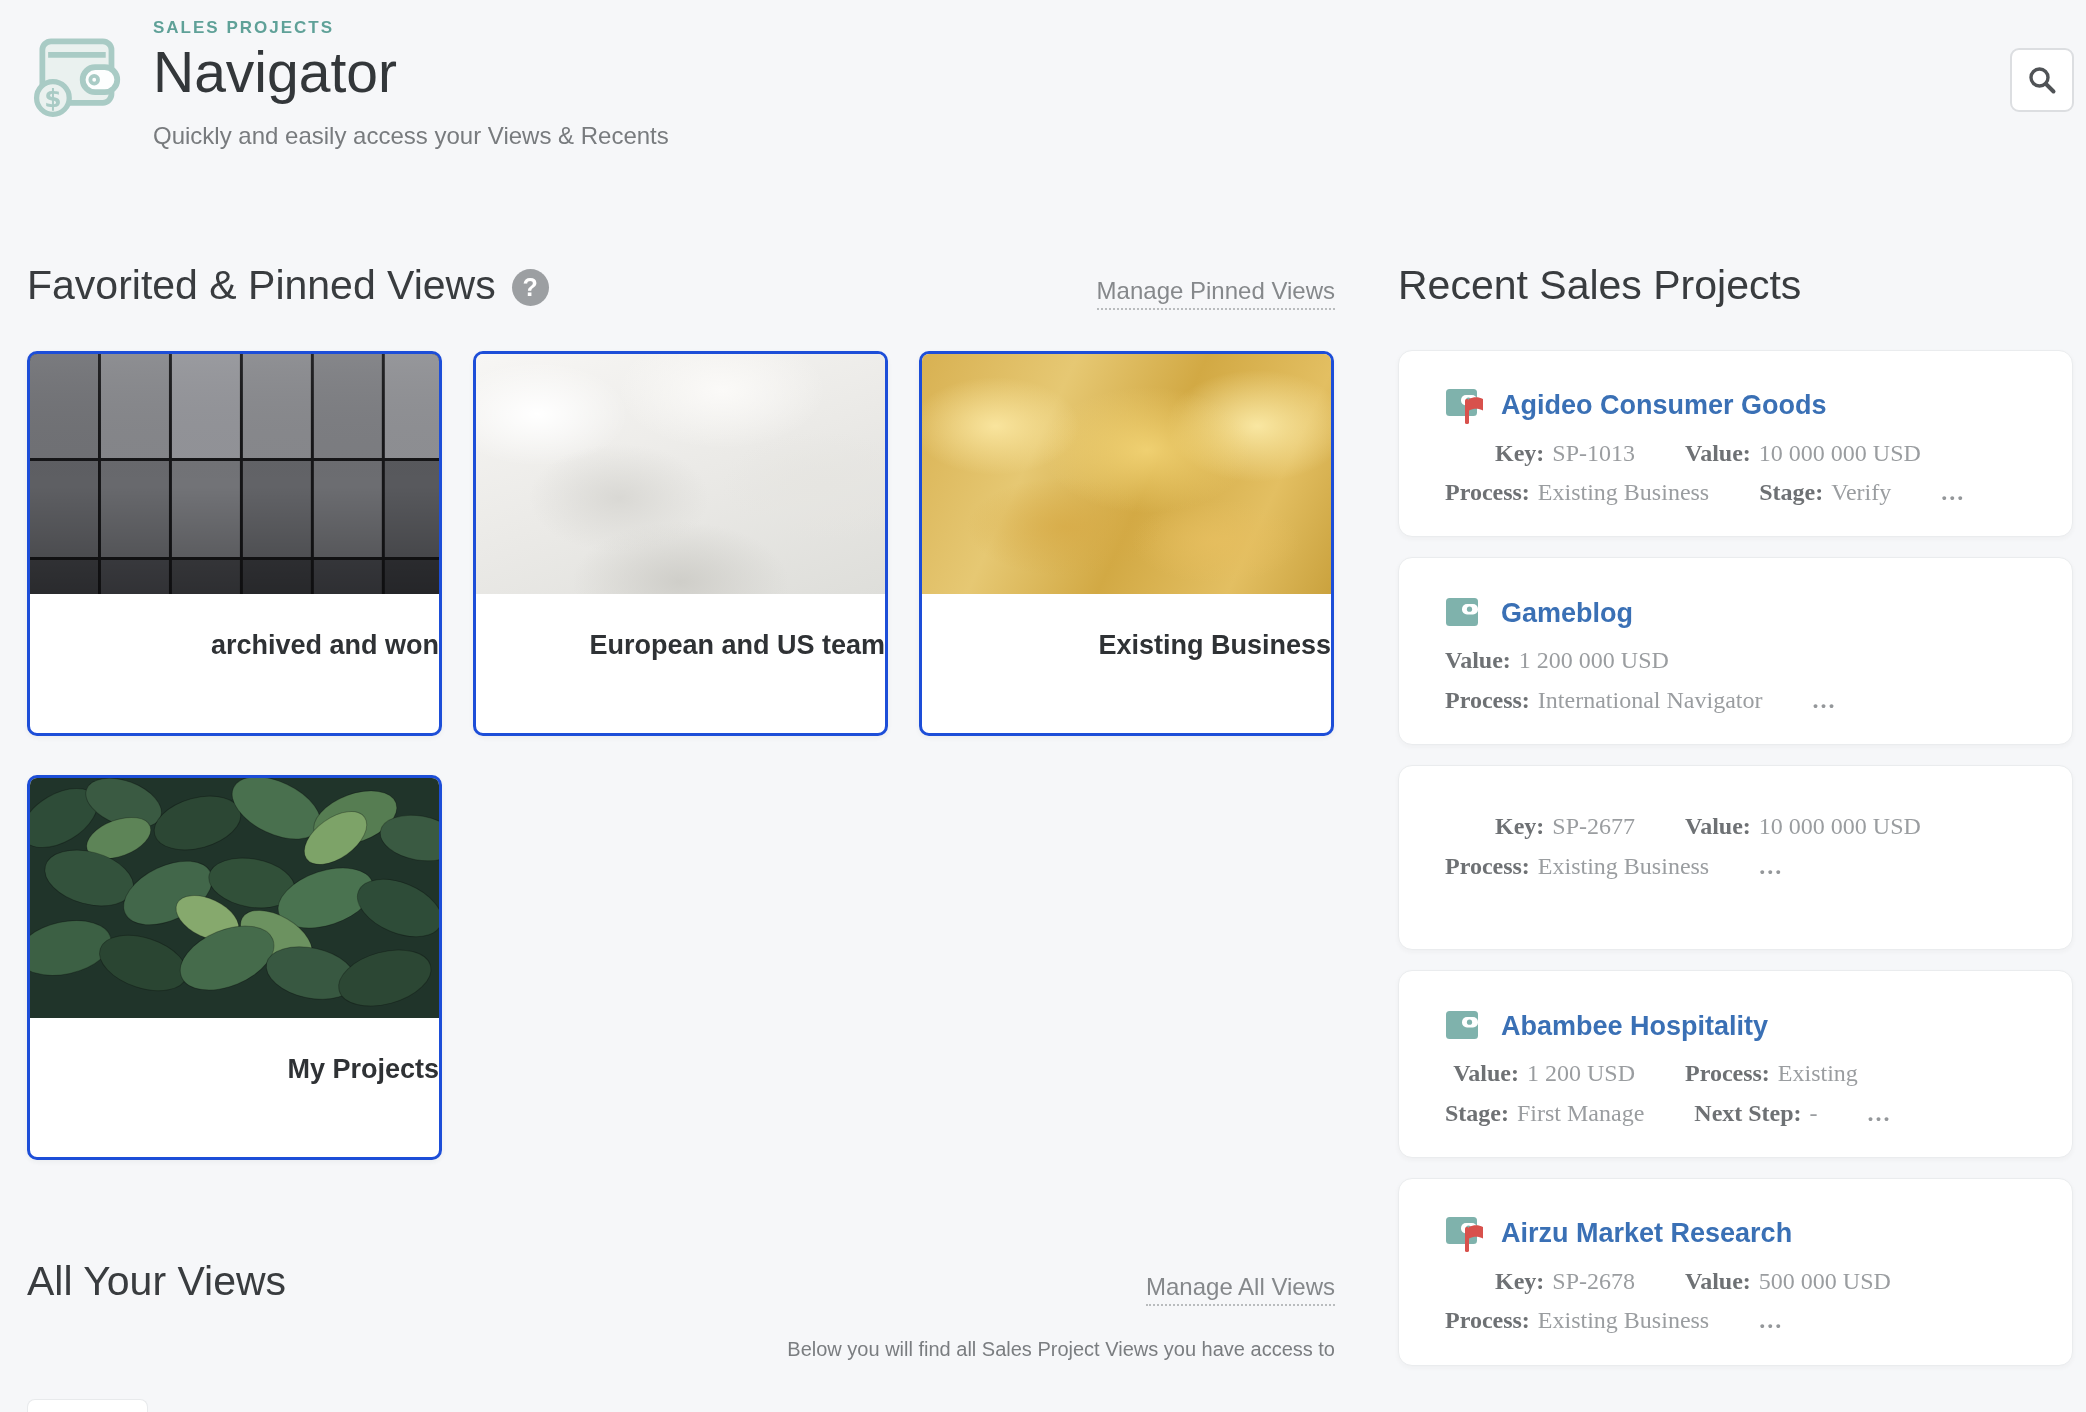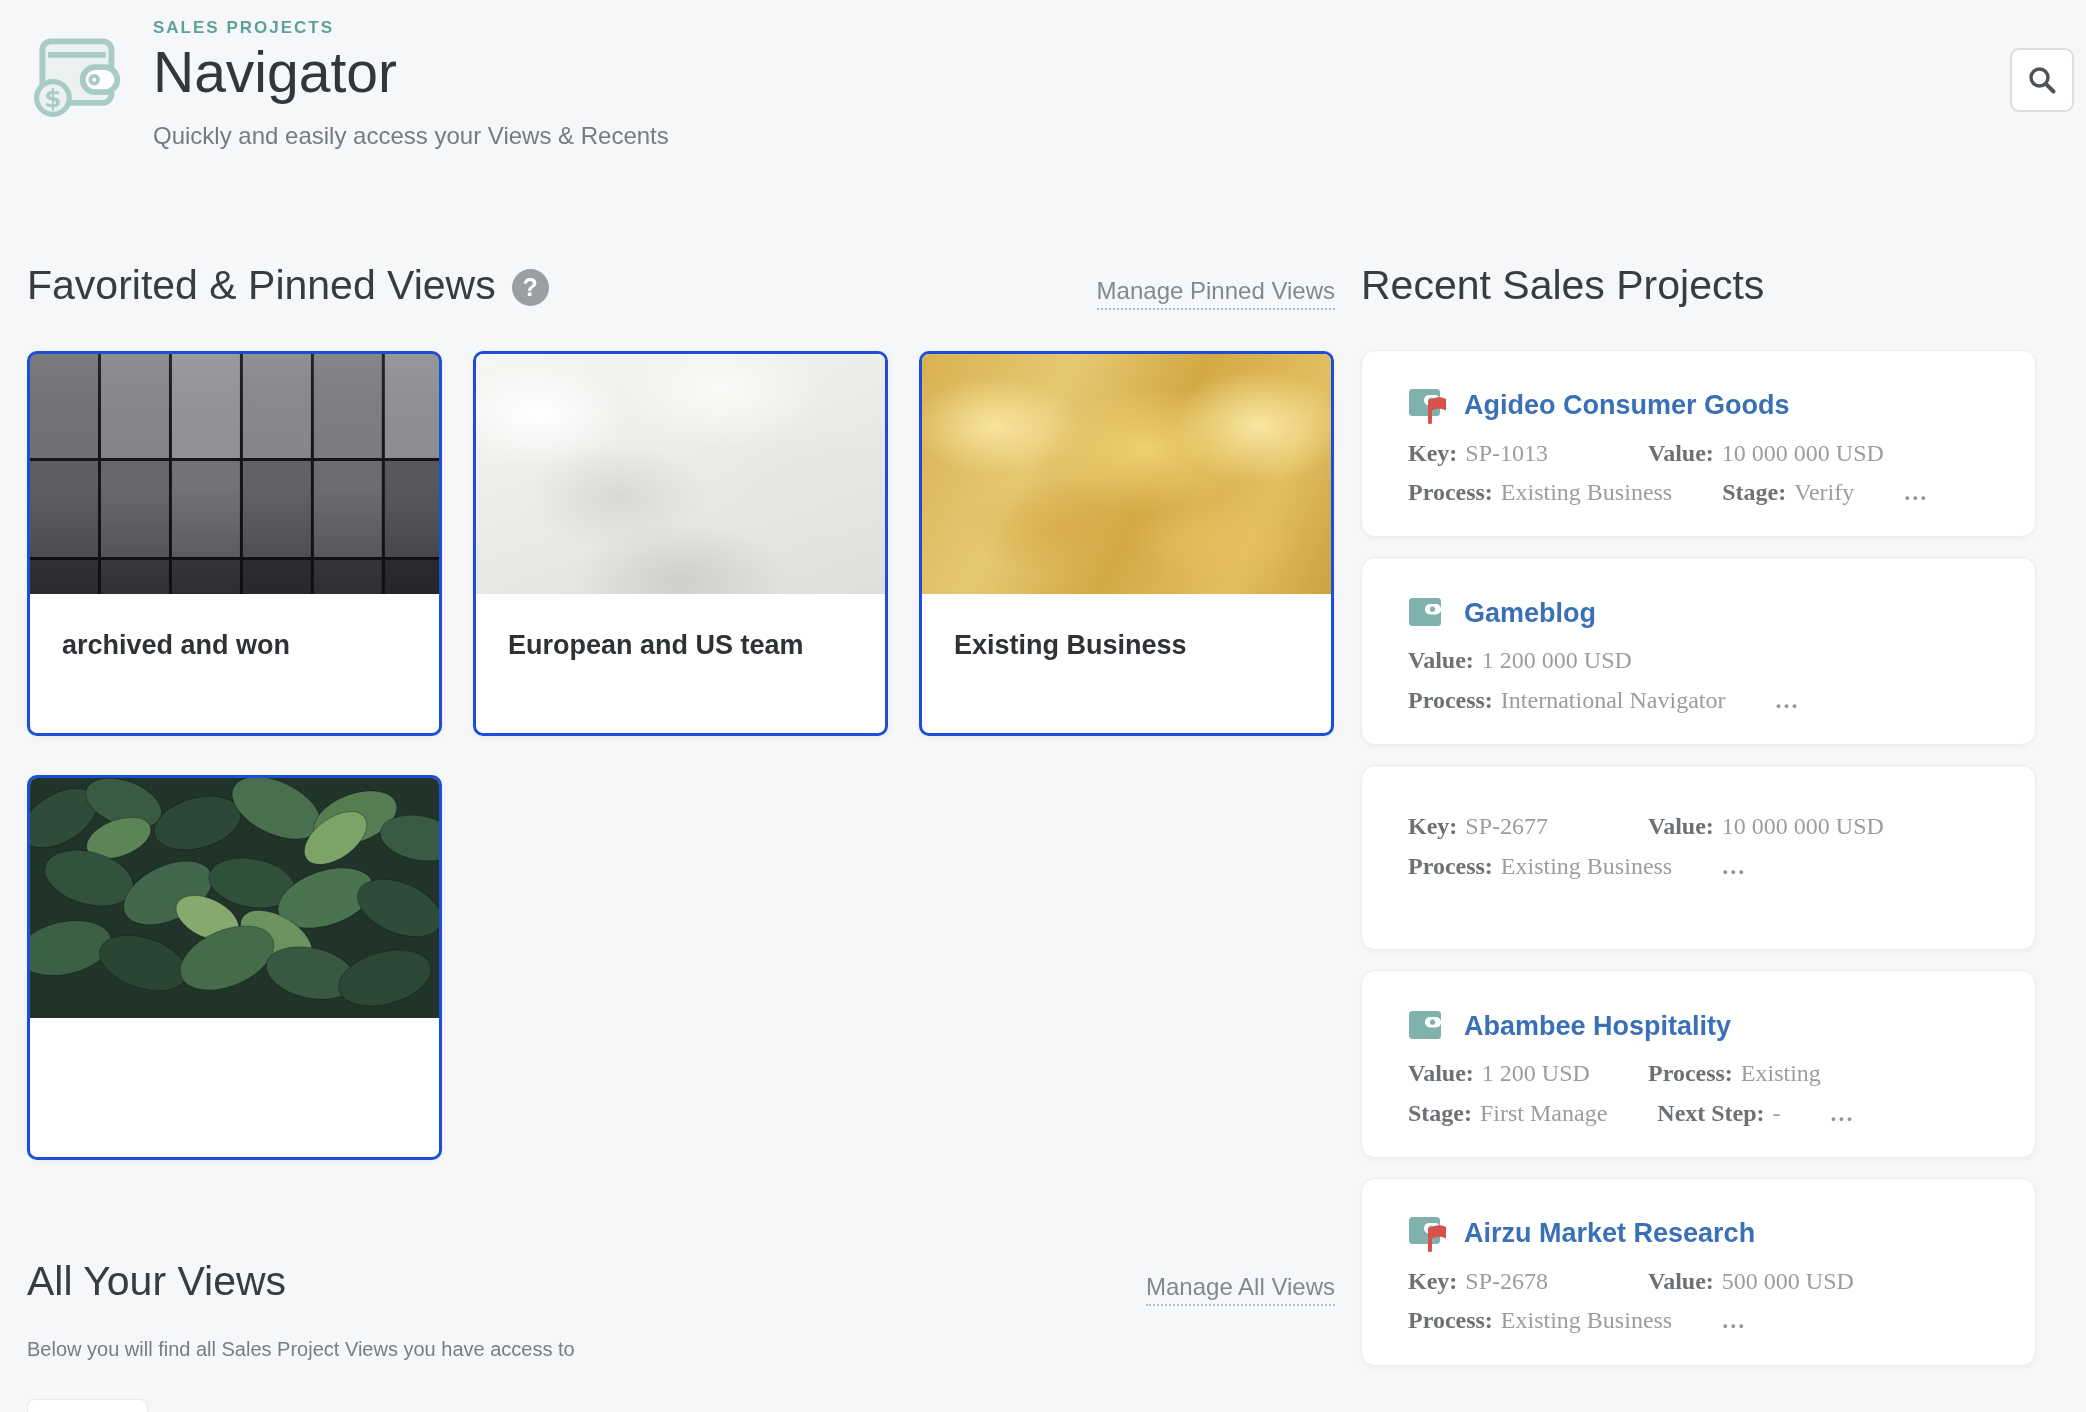--- a/index.html
+++ b/index.html
@@ -17,21 +17,21 @@
   .header-text { margin-left:30px; margin-top:-7px; }
   .eyebrow { font-size:17px; font-weight:700; letter-spacing:2px; color:#5fa198; }
   .page-title { font-size:57px; font-weight:300; color:#33373a; margin-top:2px; line-height:1.15; }
   .page-subtitle { font-size:24px; color:#787b7e; margin-top:16px; }
   .search-btn {
     position:absolute; top:48px; right:12px; width:64px; height:64px;
     background:#fff; border:2px solid #dcdee1; border-radius:9px;
     display:flex; align-items:center; justify-content:center; cursor:pointer;
   }
   
-  .main { display:flex; gap:26px; padding-left:27px; margin-top:112px; }
+  .main { display:flex; gap:63px; padding-left:27px; margin-top:112px;text-align:right; }
   .col-left { width:1308px; flex:0 0 auto; }
   .col-right { width:675px; flex:0 0 auto; }
   .section-head { display:flex; justify-content:space-between; align-items:baseline; }
   h2.sec { font-size:41px; font-weight:300; color:#393c3f; display:flex; align-items:center; gap:16px; }
   .help-badge {
     width:37px; height:37px; border-radius:50%; background:#9c9fa2; color:#fff;
     font-size:25px; font-weight:700; display:inline-flex; align-items:center; justify-content:center;
     transform:translateY(2px); cursor:pointer;
   }
   .manage-link {
@@ -197,20 +197,21 @@
               <ellipse cx="180" cy="140" rx="34" ry="19" fill="#86a96d" transform="rotate(25 180 140)"></ellipse>
               <ellipse cx="250" cy="160" rx="40" ry="22" fill="#6c9260" transform="rotate(30 250 160)"></ellipse>
               <ellipse cx="35" cy="170" rx="48" ry="26" fill="#3c6044" transform="rotate(-12 35 170)"></ellipse>
               <ellipse cx="115" cy="185" rx="46" ry="25" fill="#2a4532" transform="rotate(18 115 185)"></ellipse>
               <ellipse cx="200" cy="180" rx="50" ry="28" fill="#456b4b" transform="rotate(-22 200 180)"></ellipse>
               <ellipse cx="285" cy="195" rx="46" ry="25" fill="#385841" transform="rotate(12 285 195)"></ellipse>
               <ellipse cx="360" cy="200" rx="48" ry="26" fill="#2c4734" transform="rotate(-15 360 200)"></ellipse>
             </g>
           </svg>
         </div>
+        <div class="ptitle">My Projects</div>
       </div>
     </div>
 
     <div class="all-views">
       <div class="section-head">
         <h2 class="sec">All Your Views</h2>
         <span class="manage-link">Manage All Views</span>
       </div>
       <div class="all-sub">Below you will find all Sales Project Views you have access to</div>
     </div>

